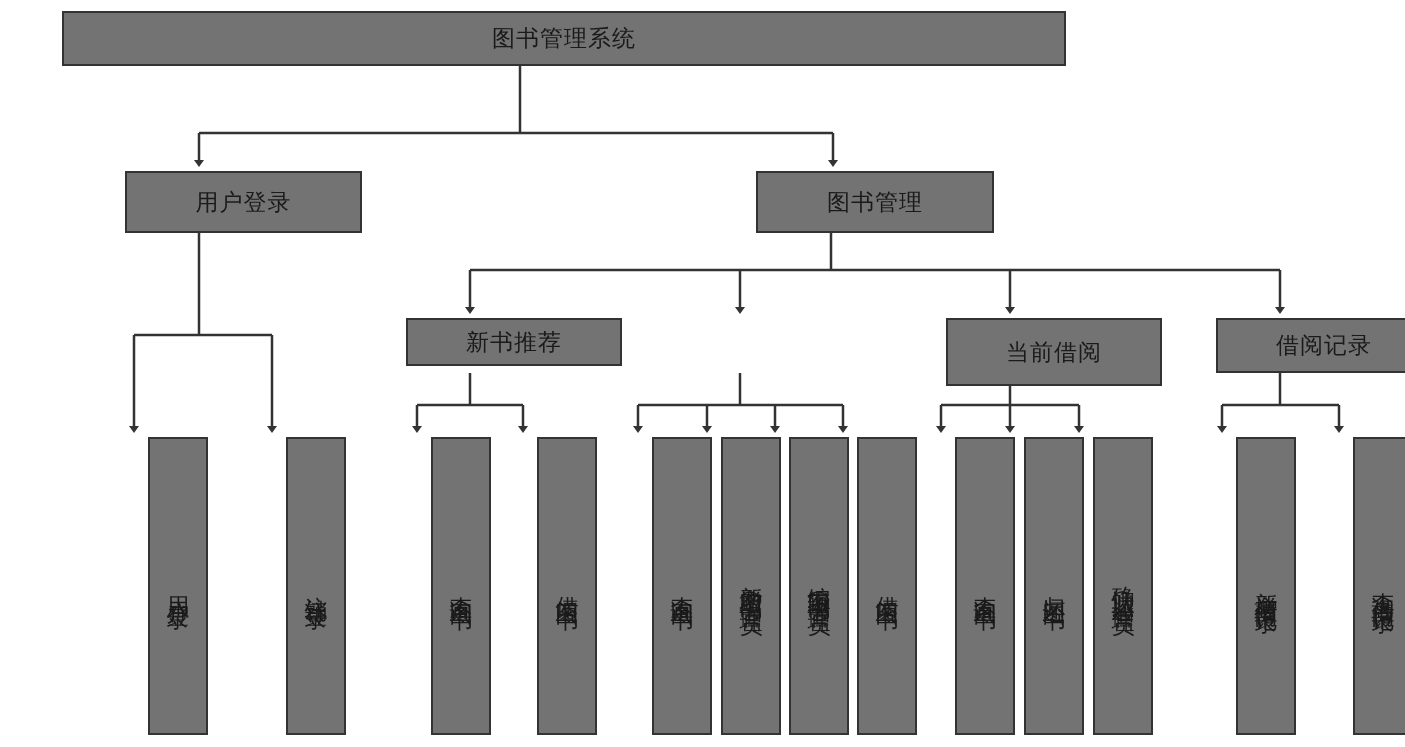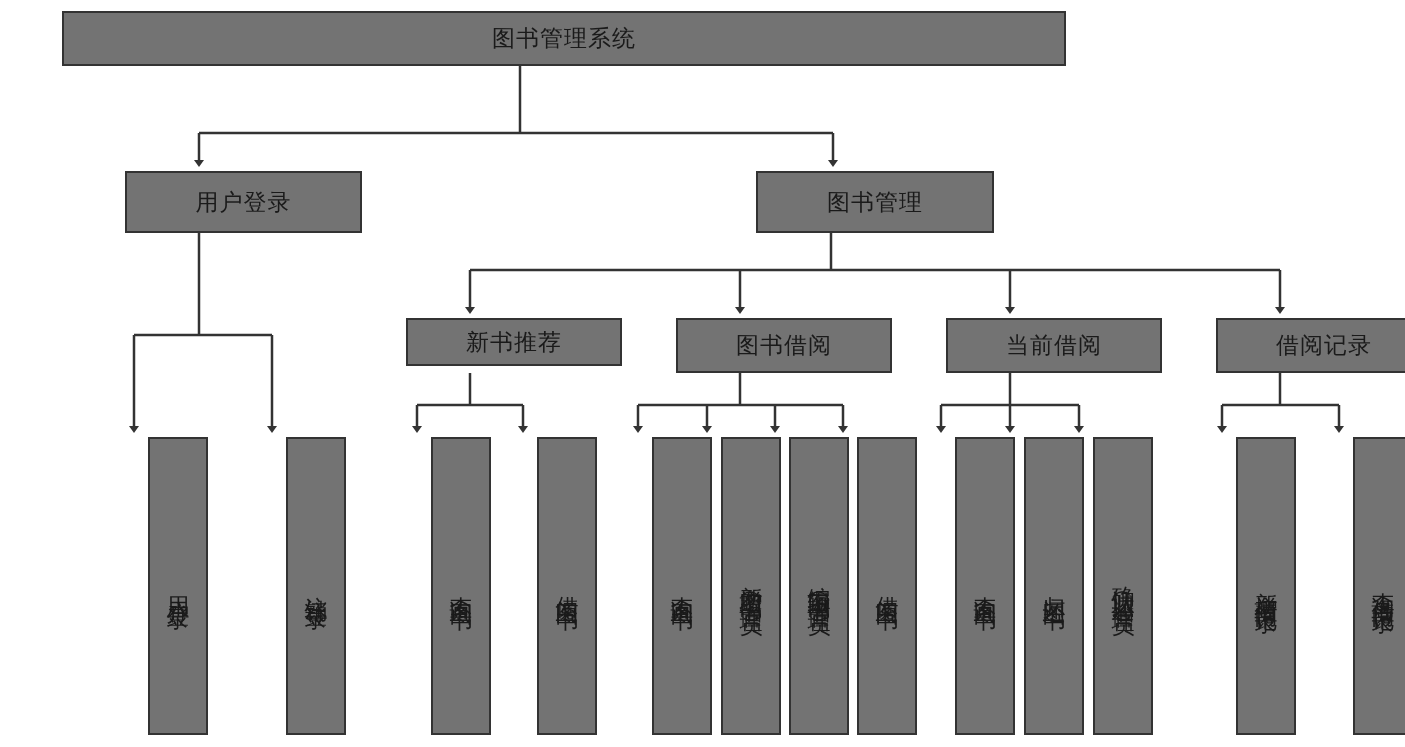--- a/index.html
+++ b/index.html
@@ -130,24 +130,21 @@
   <div class="node horiz" style="left:81px; top:171px; width:237px; height:62px;">
     <span>用户登录</span>
   </div>
   <div class="node horiz" style="left:712px; top:171px; width:238px; height:62px;">
     <span>图书管理</span>
   </div>
 
   <div class="node horiz" style="left:362px; top:318px; width:216px; height:48px;">
     <span>新书推荐</span>
   </div>
-  <div class="node horiz" style="left:632px; top:318px; width:216px; height:55px;">
-    <span>图书借阅</span>
-  </div>
-  <div class="node horiz" style="left:902px; top:318px; width:216px; height:55px;">
+  <div class="node horiz" style="left:902px; top:318px; width:216px; height:68px;">
     <span>当前借阅</span>
   </div>
   <div class="node horiz" style="left:1172px; top:318px; width:216px; height:55px;text-align:center;">
     <span>借阅记录</span>
   </div>
 
   <div class="node vert" style="left:104px; top:437px; width:60px; height:298px;">
     <span>用户登录</span>
   </div>
   <div class="node vert" style="left:242px; top:437px; width:60px; height:298px;">

